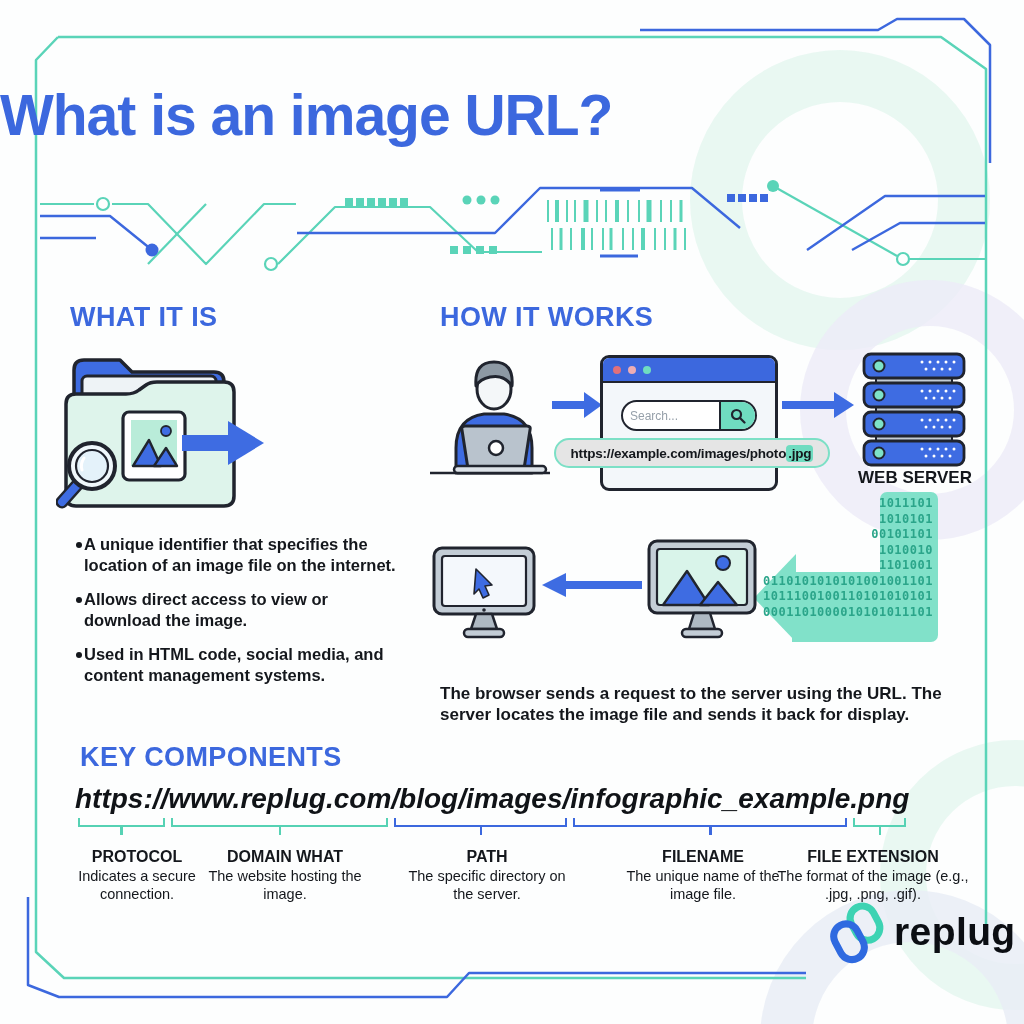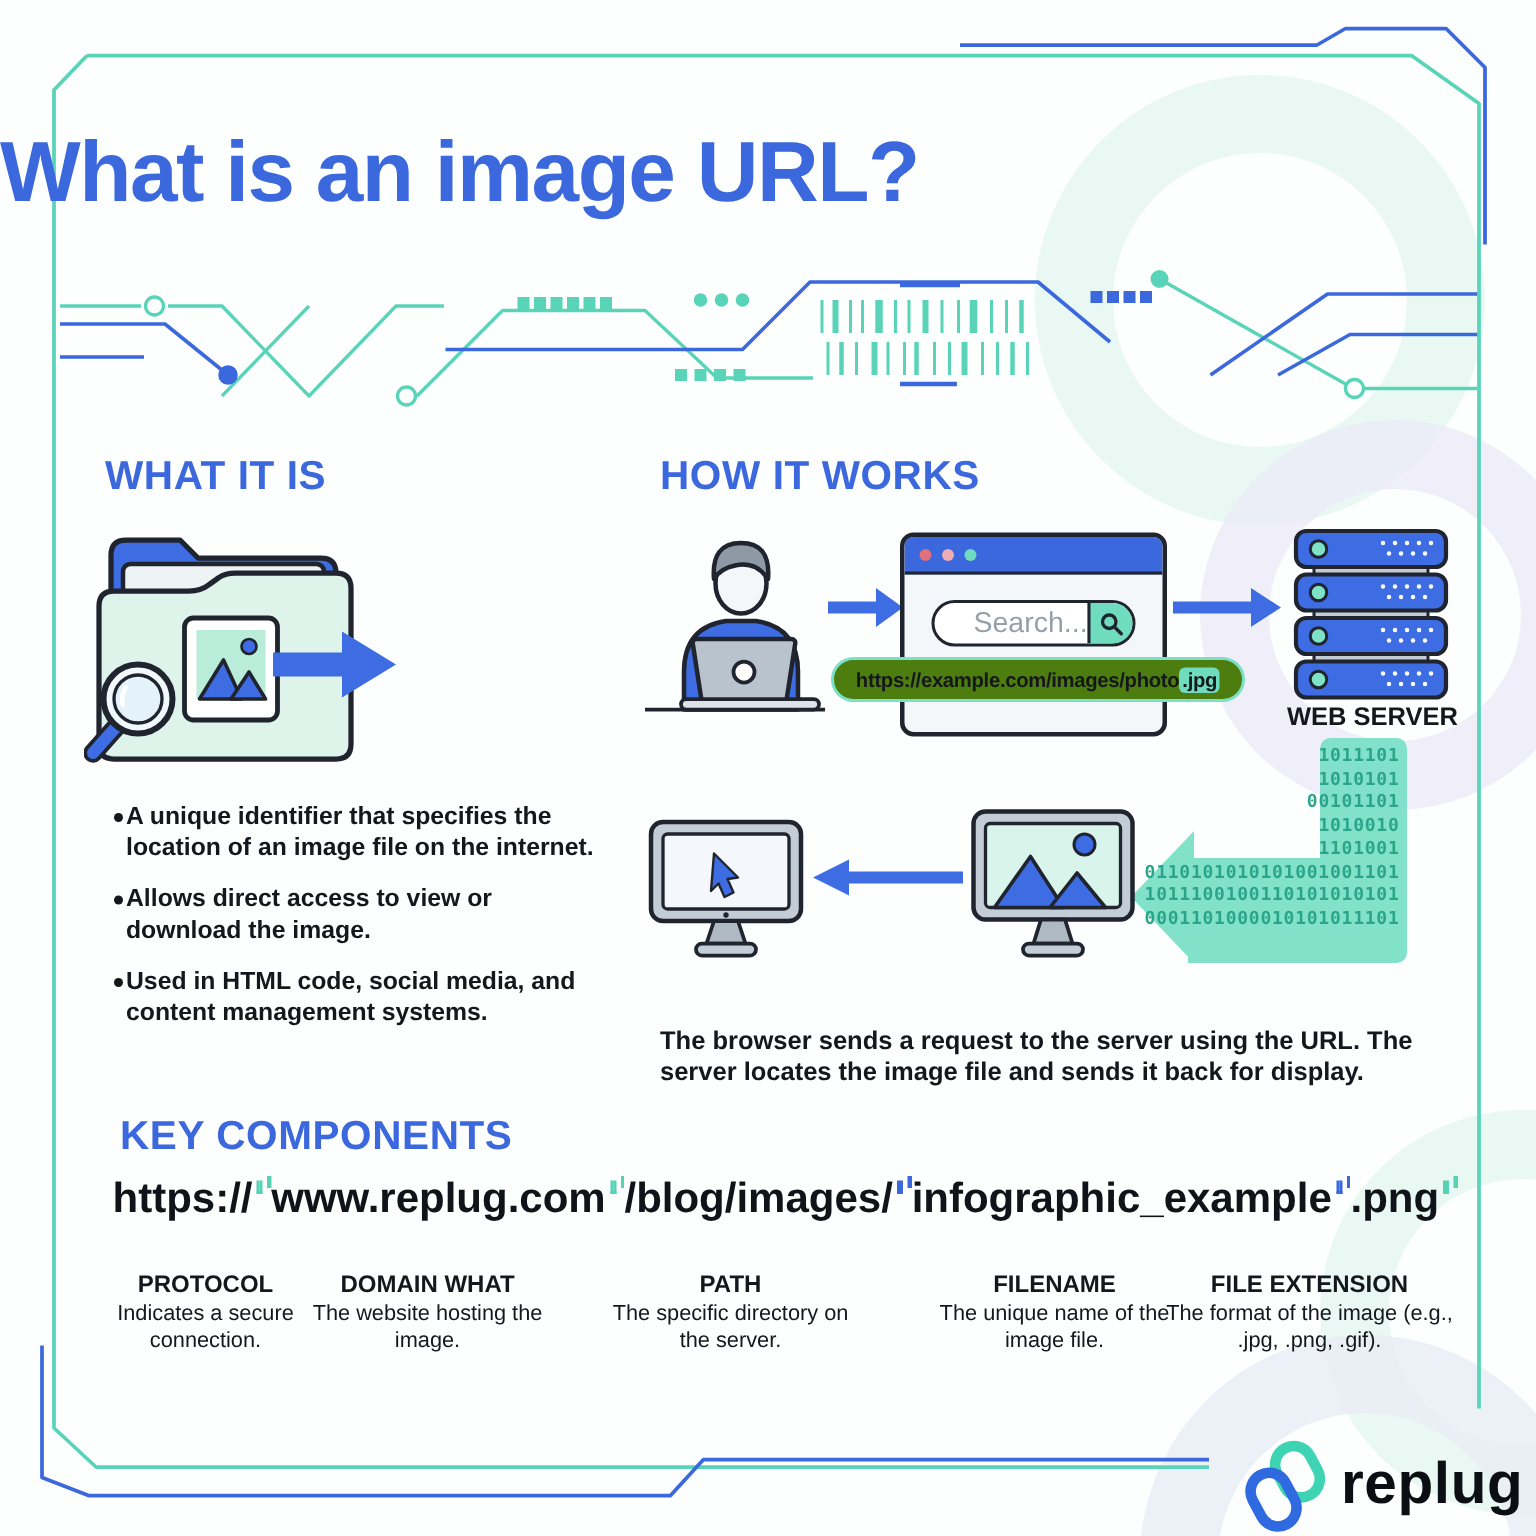--- a/index.html
+++ b/index.html
@@ -37,60 +37,60 @@
   ul.bullets li .dot { flex:0 0 auto; width:6px; height:6px; border-radius:50%; background:#14171c; margin-top:8px; }
 
   
   .browser { left:600px; top:355px; width:178px; height:136px; background:#f3f7fa;
     border:3px solid #20242e; border-radius:9px; overflow:hidden; }
   .browser .bar { height:25px; background:#3c68de; border-bottom:2.5px solid #20242e;
     display:flex; align-items:center; gap:7px; padding-left:10px; }
   .browser .bar i { width:8px; height:8px; border-radius:50%; display:block; }
   .search-pill { margin:17px auto 0; width:136px; height:31px; background:#fff;
     border:2.5px solid #20242e; border-radius:16px; display:flex; overflow:hidden; }
-  .search-pill .ph { flex:1; font-size:19px; font-weight:500; color:#96a0aa;
-    display:flex; align-items:center; padding-left:26px; }
+  .search-pill .ph { flex:1; font-size:12px; font-weight:500; color:#96a0aa;
+    display:flex; align-items:center; padding-left:7px; }
   .search-pill .btn { width:36px; background:#6fdcc0; border-left:2.5px solid #20242e;
     display:flex; align-items:center; justify-content:center; }
 
-  .url-pill { left:554px; top:438px; width:276px; height:30px; background:#4d7c0f;
+  .url-pill { left:554px; top:438px; width:276px; height:30px; background:#e5e5e5;
     border:2px solid #7ce0c6; border-radius:16px; z-index:3;
     display:flex; align-items:center; justify-content:center;
     font-size:13.5px; font-weight:700; color:#14171c; letter-spacing:-.2px; white-space:pre; }
   .url-pill .hl { background:#6fdcc0; border-radius:4px; padding:1px 2px; }
 
   .server-label { left:845px; top:468px; width:140px; text-align:center;
     font-size:17px; font-weight:700; color:#14171c; }
 
   .binary { left:746px; top:496px; width:196px; text-align:right;
     font-family:"DejaVu Sans Mono", monospace; font-size:12px; font-weight:700;
     color:#2ba58a; line-height:15.5px; letter-spacing:.5px; z-index:3; }
   .binary div { padding-right:9px; }
 
   .caption { left:440px; top:659px; width:505px; font-size:17px; font-weight:700;
     color:#14171c; line-height:1.26;margin-top:24px; }
 
   
   .url-row { left:75px; top:784px; display:flex; white-space:pre; }
-  .part { display:flex; flex-direction:row; }
+  .part { display:flex; flex-direction:column;font-style:italic; }
   .part-text { font-size:28px; font-weight:700; color:#101317; line-height:1.1; }
   .bracket { height:9px; margin:3px 3px 0;
     border-left:2.5px solid; border-right:2.5px solid; border-bottom:2.5px solid; }
   .stem { width:2.5px; height:8px; margin:0 auto; }
   .c-teal .bracket { border-color:#56d2b4; } .c-teal .stem { background:#56d2b4; }
   .c-blue .bracket { border-color:#3c68de; } .c-blue .stem { background:#3c68de; }
 
   .comp-label { position:absolute; top:848px; transform:translateX(-50%);
     width:178px; text-align:center; }
   .comp-label .t { font-size:16px; font-weight:700; color:#14171c; margin-bottom:2px; }
   .comp-label .d { font-size:14.5px; font-weight:500; color:#14171c; line-height:1.22; }
   .cl-1 { left:137px; } .cl-2 { left:285px; } .cl-3 { left:487px; }
   .cl-4 { left:703px; } .cl-5 { left:873px; width:192px; }
 
-  .logo { left:826px; top:958px; display:flex; align-items:center; gap:6px; }
+  .logo { left:826px; top:900px; display:flex; align-items:center; gap:6px; }
   .logo .name { font-size:39px; font-weight:600; color:#0b0e13; letter-spacing:.4px; }
 </style>
 </head>
 <body>
 
 <div class="stage">
 
   <div class="ring ring-tr1"></div>
   <div class="ring ring-tr2"></div>
   <div class="ring ring-br1"></div>

